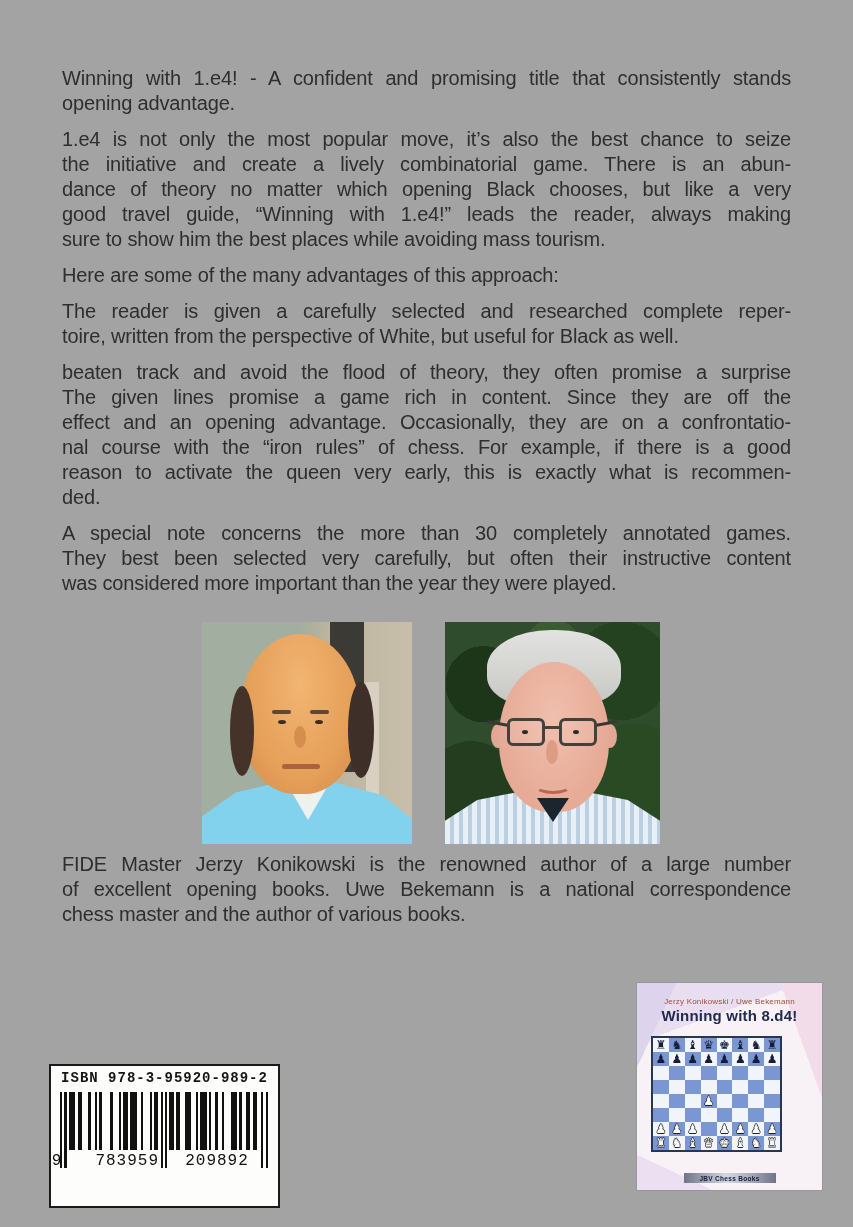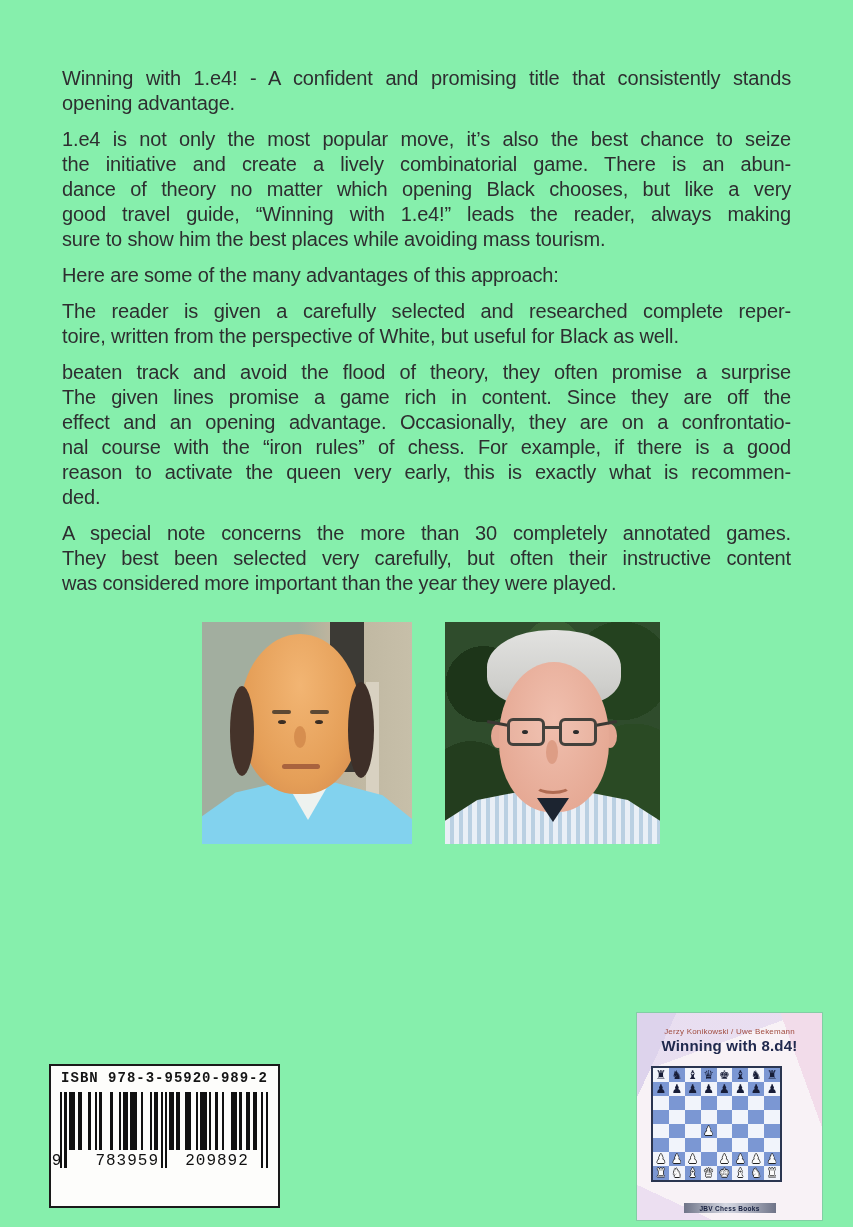--- a/index.html
+++ b/index.html
@@ -3,21 +3,21 @@
 <meta charset="utf-8">
 <style>
   * { margin: 0; padding: 0; box-sizing: border-box; }
   html, body { background: #9fd4e6; }
   body { font-family: "Liberation Sans", sans-serif; }
 
   .page {
     position: relative;
     width: 853px;
     height: 1227px;
-    background: #86efac;
+    background: #a3a3a3;
     overflow: hidden;
   }
 
   
   .blurb {
     position: absolute;
     left: 62px;
     top: 66px;
     width: 729px;
     color: #2e2e30;
@@ -122,21 +122,21 @@
   .module.black { background: #111; }
   .module.tall { height: 76px; }
   .bc-digits { position: absolute; top: 86px; left: 0; width: 100%;
     font-family: "Liberation Mono", monospace; font-size: 16px; color: #111; }
   .bc-d1 { position: absolute; left: 0; width: 11px; text-align: center; }
   .bc-d2 { position: absolute; left: 26px; width: 82px; text-align: right; letter-spacing: 1px; }
   .bc-d3 { position: absolute; left: 124px; width: 84px; text-align: center; letter-spacing: 1px; }
 
   
   .thumb {
-    position: absolute; left: 637px; top: 1013px; width: 185px; height: 207px;
+    position: absolute; left: 637px; top: 983px; width: 185px; height: 207px;
     background-color: #f8f2f6;
     background-image:
       linear-gradient(115deg, #ddd3ec 0 14%, rgba(0,0,0,0) 14%),
       linear-gradient(250deg, #f2dcea 0 16%, rgba(0,0,0,0) 16%),
       linear-gradient(25deg, #ecdff1 0 12%, rgba(0,0,0,0) 12%),
       linear-gradient(160deg, rgba(226,214,238,0.7) 0 22%, rgba(0,0,0,0) 22%);
     box-shadow: 0 0 0 1px rgba(120,110,140,0.25);
   }
   .thumb-authors {
     position: absolute; top: 14px; left: 0; width: 100%;
@@ -237,20 +237,27 @@
     <div class="pr-temple t2"></div>
     <div class="pr-lens l1"></div>
     <div class="pr-lens l2"></div>
     <div class="pr-bridge"></div>
     <div class="pr-eye e1"></div>
     <div class="pr-eye e2"></div>
     <div class="pr-nose"></div>
     <div class="pr-mouth"></div>
   </div>
 
+  <div class="authors-note">
+      <div class="para">
+        <div class="line">FIDE Master Jerzy Konikowski is the renowned author of a large number</div>
+        <div class="line">of excellent opening books. Uwe Bekemann is a national correspondence</div>
+        <div class="line last">chess master and the author of various books.</div>
+      </div>
+    </div>
 
   <div class="barcode-box">
     <div class="isbn-label">ISBN 978-3-95920-989-2</div>
     <div class="bars">
         <div class="module black tall"></div>
         <div class="module"></div>
         <div class="module black tall"></div>
         <div class="module"></div>
         <div class="module black"></div>
         <div class="module black"></div>

